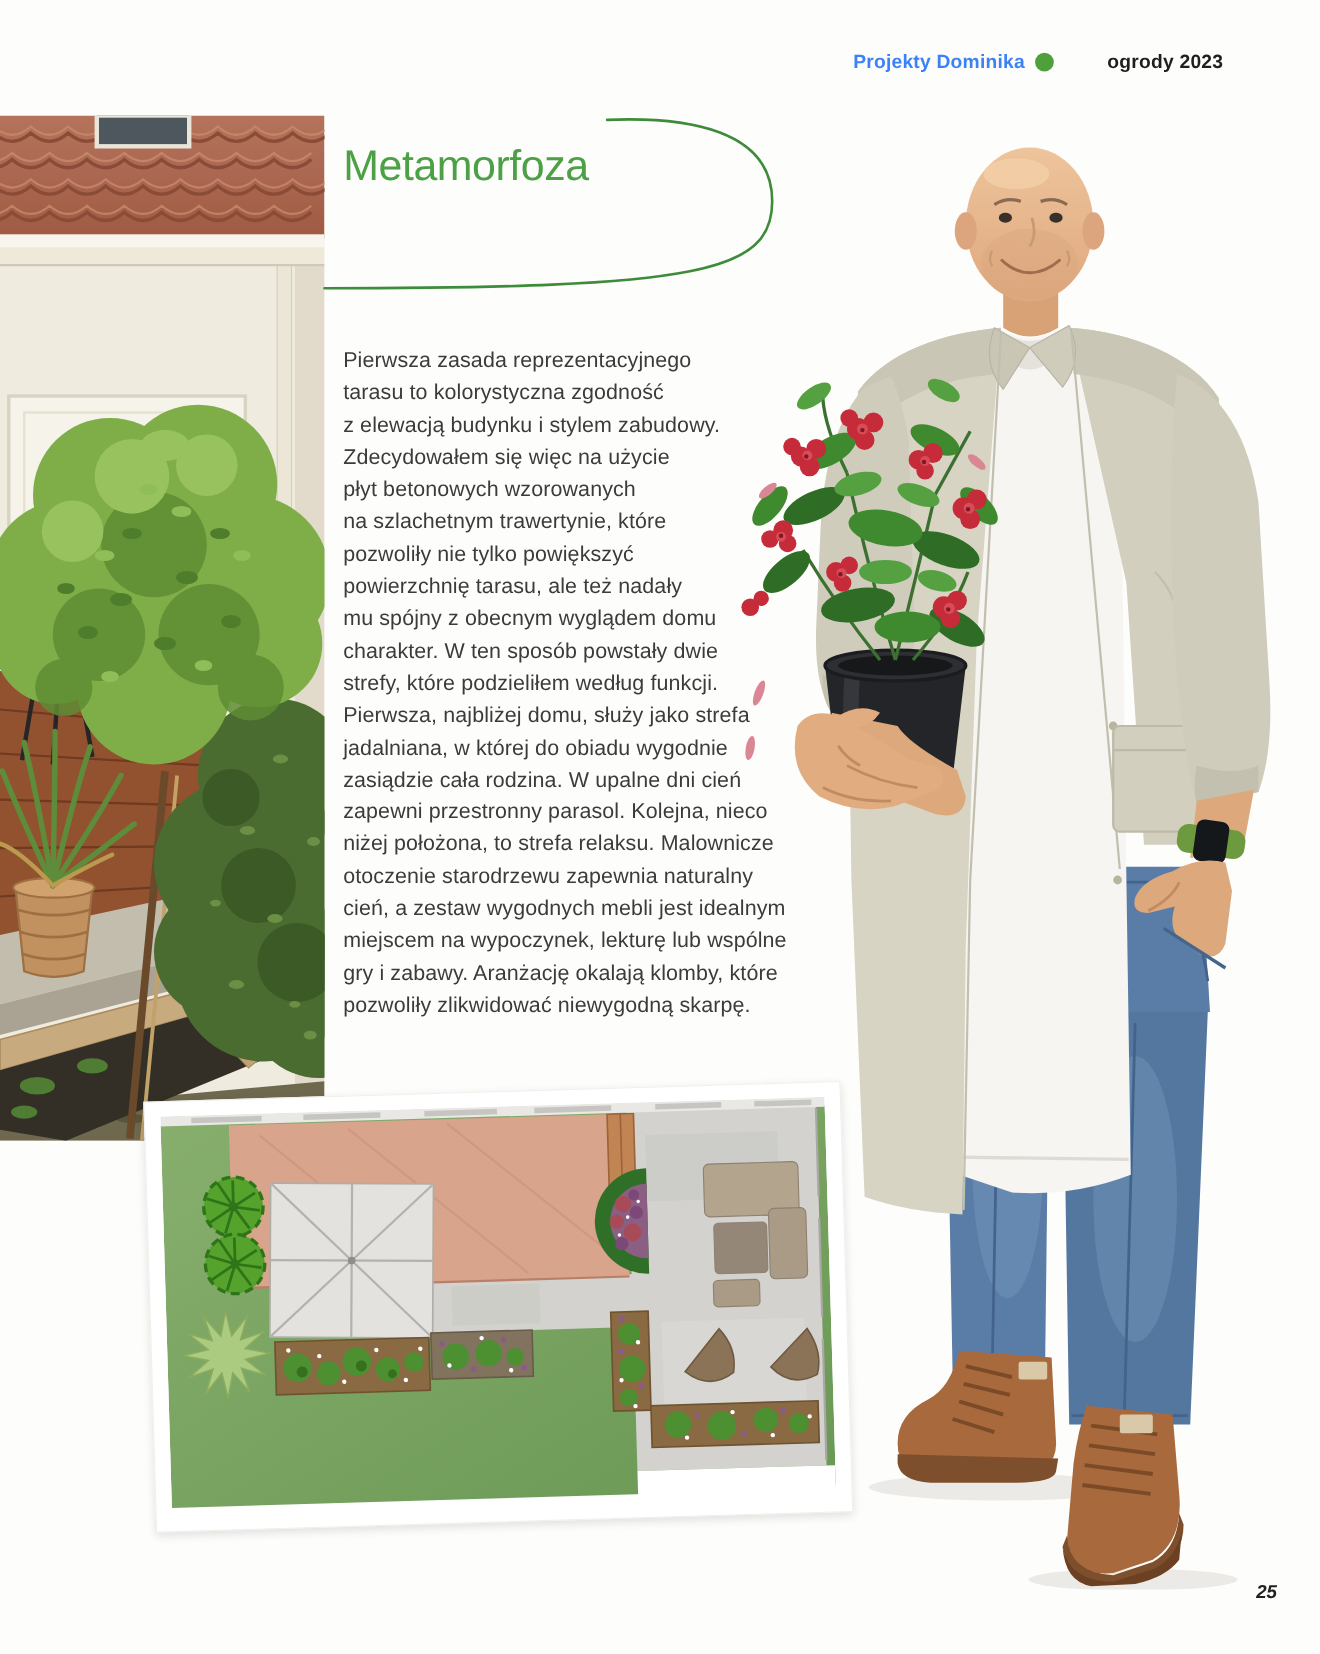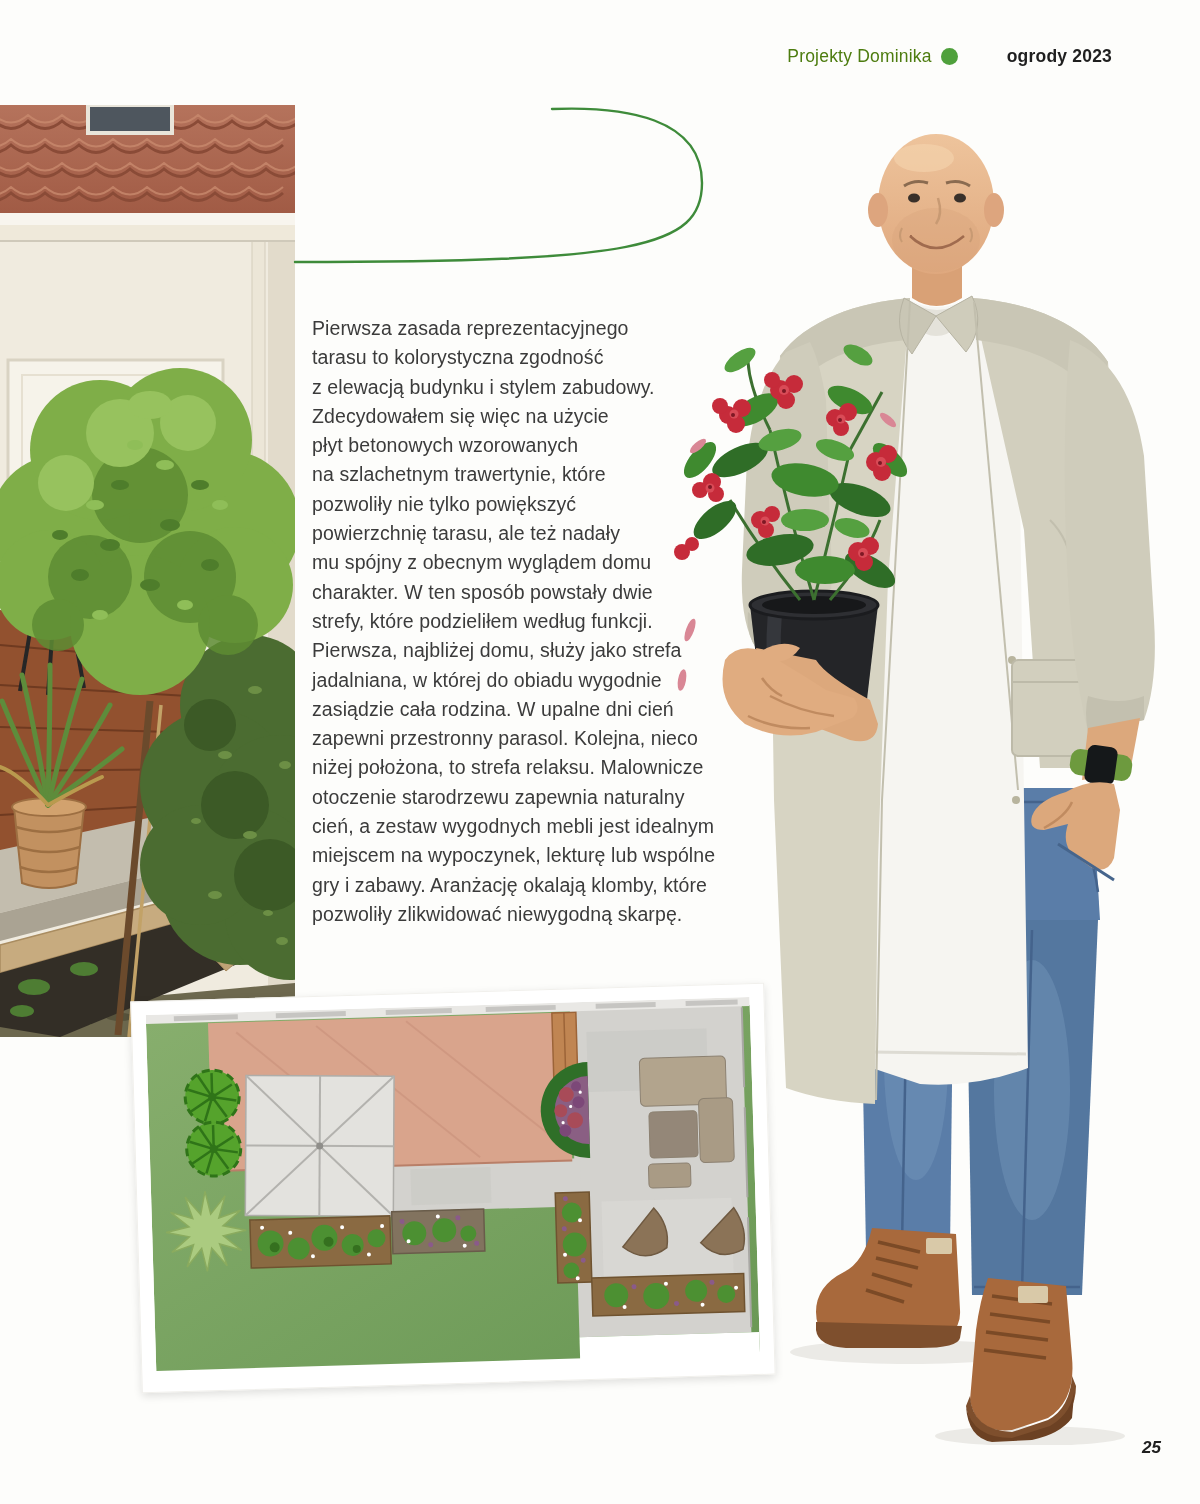--- a/index.html
+++ b/index.html
@@ -2,21 +2,21 @@
 <html><head>
 <meta charset="utf-8">
 <style>
   html,body{margin:0;padding:0;background:#ffffff;}
   .page{
     position:relative;width:1200px;height:1504px;overflow:hidden;
     background:#fdfdfb;font-family:"Liberation Sans", sans-serif;
   }
   
   .header{position:absolute;top:46px;right:88px;display:flex;align-items:center;gap:9px;}
-  .header .brand{color:#4d7c0f;font-weight:normal;font-size:17.5px;letter-spacing:.2px;}
+  .header .brand{color:#3b82f6;font-weight:bold;font-size:17.5px;letter-spacing:.2px;}
   .header .dot{width:17px;height:17px;border-radius:50%;background:#4fa03c;}
   .header .issue{color:#1f1f1f;font-weight:bold;font-size:17.5px;letter-spacing:.2px;margin-left:40px;}
   
   .title-curve{position:absolute;left:285px;top:98px;width:430px;height:172px;}
   .title-block{position:absolute;left:312px;top:128px;line-height:47px;font-size:39px;letter-spacing:-0.4px;}
   .title-line1{color:#4ca045;font-weight:500;}
   .title-line2{color:#45993d;font-weight:bold;}
   
   .body-text{
     position:absolute;left:312px;top:314px;width:420px;
@@ -211,20 +211,21 @@
       <ellipse cx="185" cy="500" rx="8" ry="5"></ellipse>
         <ellipse cx="100" cy="510" rx="8" ry="5"></ellipse>
     </g>
   </svg>
 
   <svg class="title-curve" viewBox="0 0 430 172" aria-hidden="true">
     <path d="M 267 11 C 340 8 417 20 417 85 C 417 150 350 164 10 164" fill="none" stroke="#3e8b3a" stroke-width="2.4" stroke-linecap="round"></path>
   </svg>
 
   <div class="title-block">
+    <div class="title-line1">Metamorfoza</div>
   </div>
 
   <div class="body-text">Pierwsza zasada reprezentacyjnego
 tarasu to kolorystyczna zgodność
 z elewacją budynku i stylem zabudowy.
 Zdecydowałem się więc na użycie
 płyt betonowych wzorowanych
 na szlachetnym trawertynie, które
 pozwoliły nie tylko powiększyć
 powierzchnię tarasu, ale też nadały

